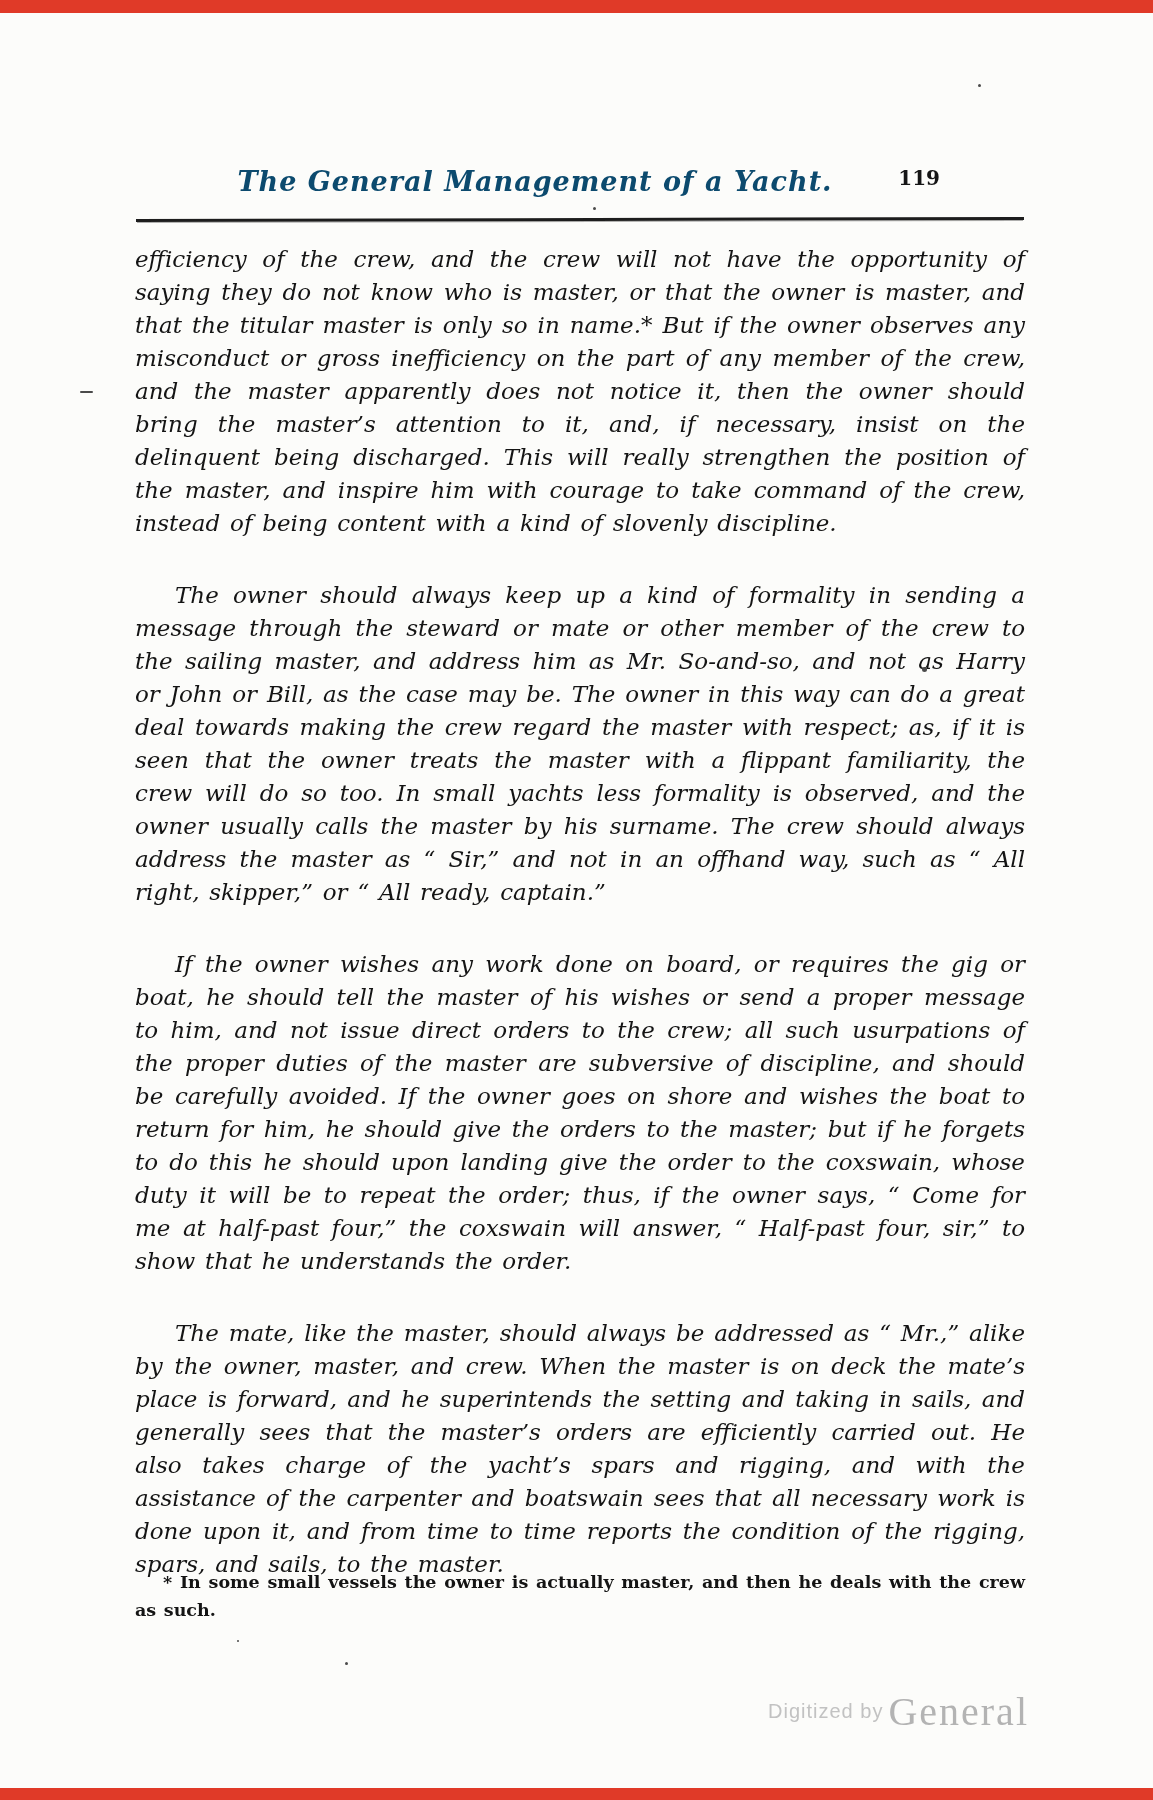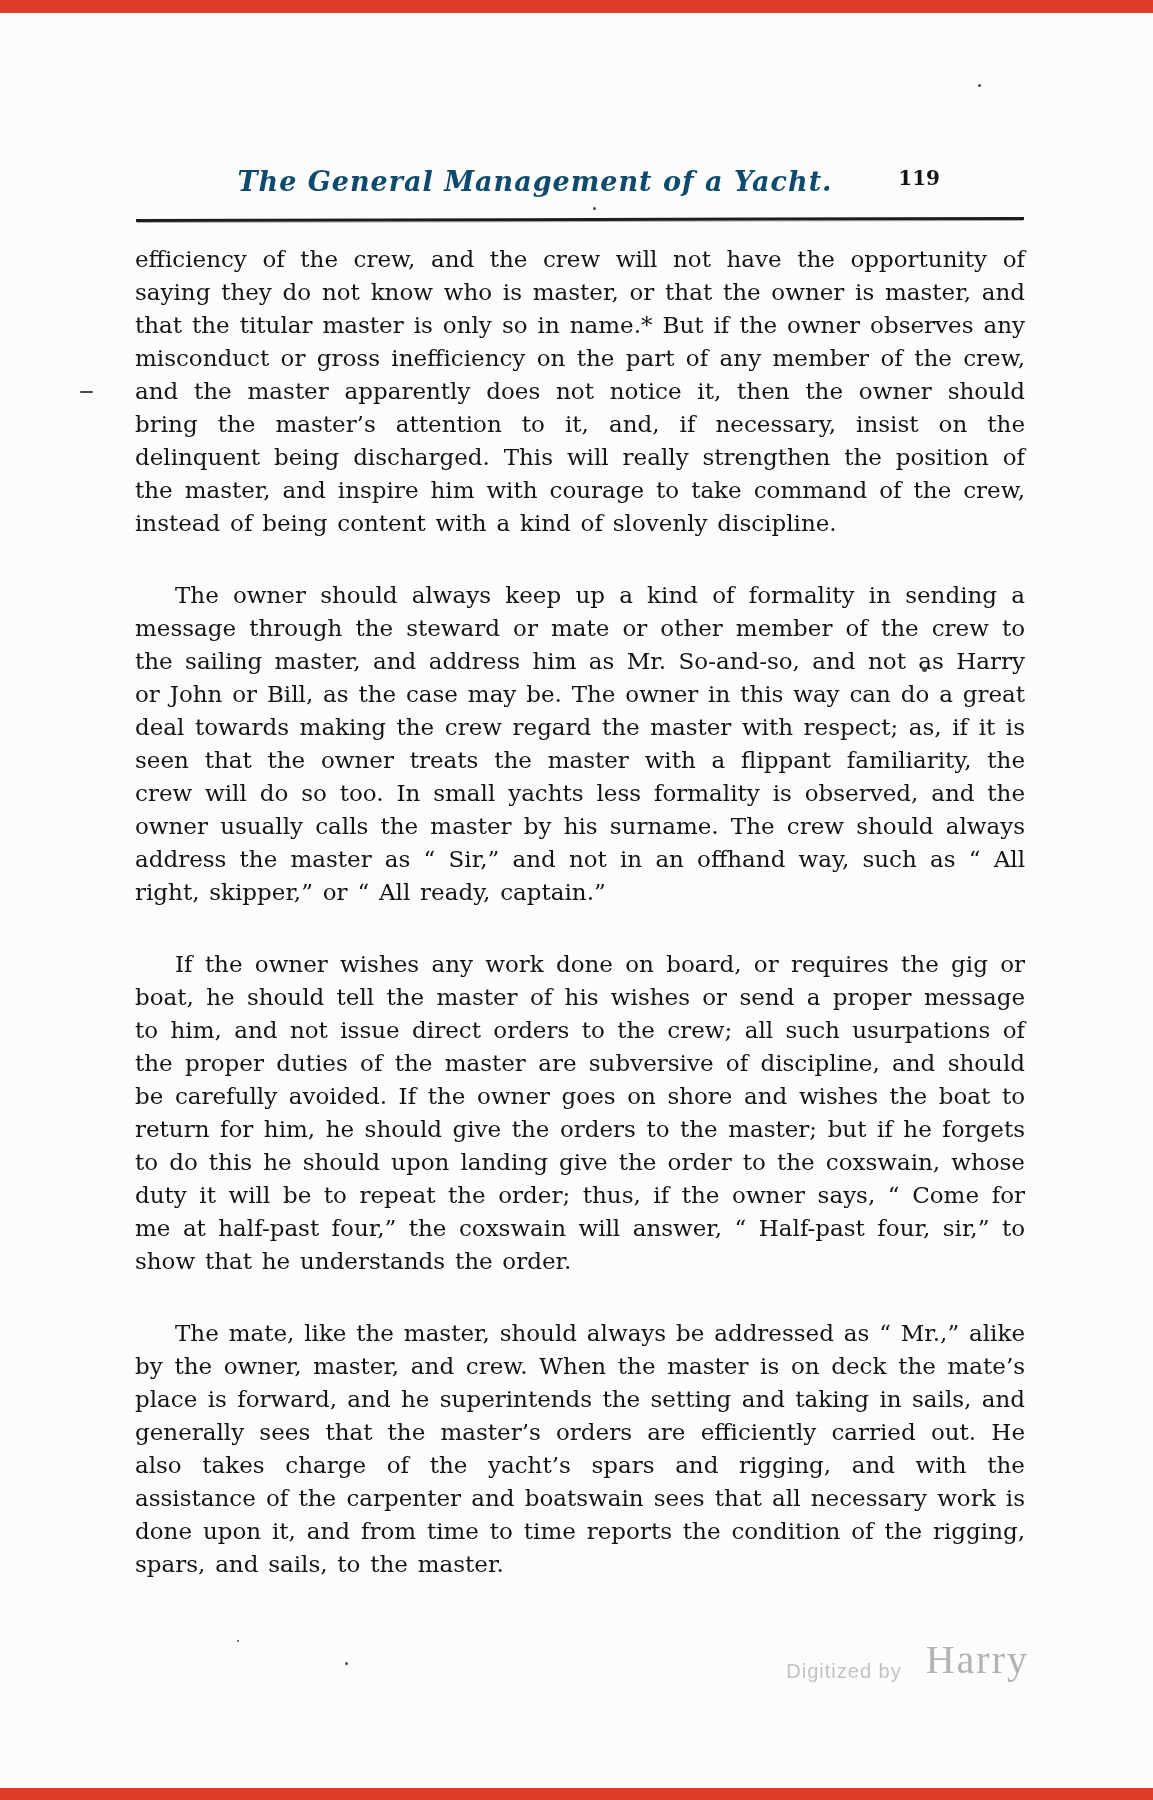--- a/index.html
+++ b/index.html
@@ -40,35 +40,36 @@
     background: #1d1d1d;
     transform: rotate(-0.12deg);
     box-shadow: 0 2px 0 -1px rgba(30,30,30,0.35);
   }
 
   .body-text {
     position: absolute; top: 243px; left: 135px; width: 890px;
     font-size: 23px; line-height: 33px;
     text-align: justify;
     word-spacing: 2.5px;
+    font-style: italic;
   }
   .body-text p { margin: 0; }
   .body-text p.indent { text-indent: 40px; margin-top: 39px; }
 
   .footnote {
     position: absolute; top: 1568px; left: 135px; width: 890px;
     font-size: 17.5px; line-height: 28px; font-weight: bold;
     text-align: justify; text-indent: 28px;
     word-spacing: 1.5px;
     margin: 0;
   }
 
   .watermark {
-    position: absolute; top: 1636px; right: 124px;
-    display: flex; align-items: flex-end; gap: 24px;
+    position: absolute; top: 1688px; right: 124px;
+    display: flex; align-items: center; gap: 5px;
     user-select: none;
   }
   .wm-prefix {
     font-family: "Liberation Sans", sans-serif;
     font-size: 20px; color: #c2c2c2; letter-spacing: 1px;
   }
   .wm-logo {
     font-family: "Liberation Serif", serif;
     font-size: 40px; color: #b3b3b3; letter-spacing: 2px;
   }
@@ -92,24 +93,25 @@
 
   <div class="header-rule"></div>
 
   <div class="body-text">
     <p>efficiency of the crew, and the crew will not have the opportunity of saying they do not know who is master, or that the owner is master, and that the titular master is only so in name.*  But if the owner observes any misconduct or gross inefficiency on the part of any member of the crew, and the master apparently does not notice it, then the owner should bring the master’s attention to it, and, if necessary, insist on the delinquent being discharged.  This will really strengthen the position of the master, and inspire him with courage to take command of the crew, instead of being content with a kind of slovenly discipline.</p>
     <p class="indent">The owner should always keep up a kind of formality in sending a message through the steward or mate or other member of the crew to the sailing master, and address him as Mr. So-and-so, and not as Harry or John or Bill, as the case may be.  The owner in this way can do a great deal towards making the crew regard the master with respect; as, if it is seen that the owner treats the master with a flippant familiarity, the crew will do so too.  In small yachts less formality is observed, and the owner usually calls the master by his surname.  The crew should always address the master as “ Sir,” and not in an offhand way, such as “ All right, skipper,” or “ All ready, captain.”</p>
     <p class="indent">If the owner wishes any work done on board, or requires the gig or boat, he should tell the master of his wishes or send a proper message to him, and not issue direct orders to the crew; all such usurpations of the proper duties of the master are subversive of discipline, and should be carefully avoided.  If the owner goes on shore and wishes the boat to return for him, he should give the orders to the master; but if he forgets to do this he should upon landing give the order to the coxswain, whose duty it will be to repeat the order; thus, if the owner says, “ Come for me at half-past four,” the coxswain will answer, “ Half-past four, sir,” to show that he understands the order.</p>
     <p class="indent">The mate, like the master, should always be addressed as “ Mr.,” alike by the owner, master, and crew.  When the master is on deck the mate’s place is forward, and he superintends the setting and taking in sails, and generally sees that the master’s orders are efficiently carried out.  He also takes charge of the yacht’s spars and rigging, and with the assistance of the carpenter and boatswain sees that all necessary work is done upon it, and from time to time reports the condition of the rigging, spars, and sails, to the master.</p>
   </div>
 
+  <p class="footnote">* In some small vessels the owner is actually master, and then he deals with the crew as such.</p>
 
   <div class="watermark">
     <span class="wm-prefix">Digitized by</span>
-    <span class="wm-logo">Harry</span>
+    <span class="wm-logo">General</span>
   </div>
 
   <div class="scan-speck speck-dash" style="left:80px; top:391px; width:13px; height:2px;"></div>
   <div class="scan-speck" style="left:922px; top:667px; width:5px; height:5px;"></div>
   <div class="scan-speck" style="left:978px; top:84px; width:3px; height:3px;"></div>
   <div class="scan-speck" style="left:593px; top:207px; width:3px; height:3px;"></div>
   <div class="scan-speck" style="left:345px; top:1662px; width:3px; height:3px;"></div>
   <div class="scan-speck" style="left:237px; top:1640px; width:2px; height:2px;"></div>
 
   <div class="scan-bar bottom"></div>

